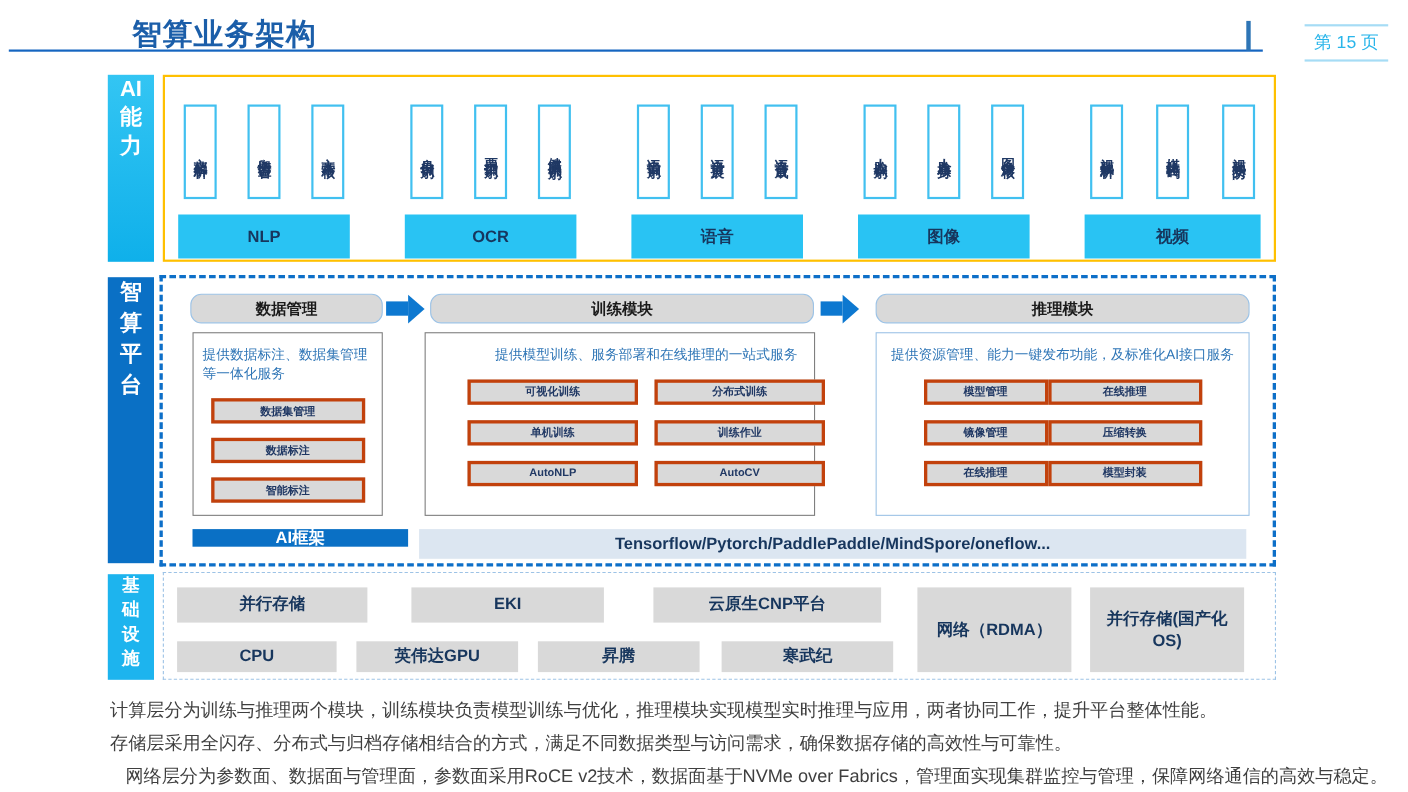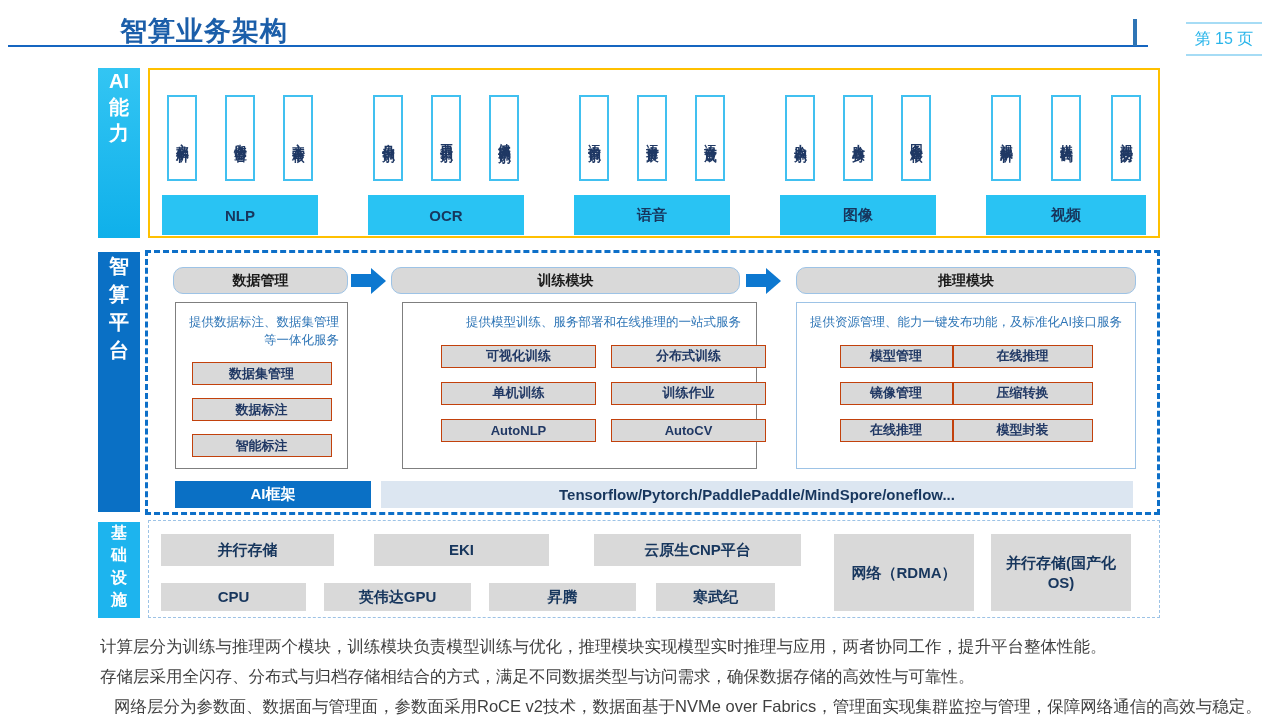--- a/index.html
+++ b/index.html
@@ -52,50 +52,50 @@
   .arr-1 { left:203px; } .arr-2 { left:598px; }
   .arrow-shaft { width:20px; height:13px; background:#0d78d0; }
   .arrow-head  { width:0; height:0; border-top:13px solid transparent;
                  border-bottom:13px solid transparent; border-left:15px solid #0d78d0; }
 
   .panel { position:absolute; top:49px; height:167px; background:#fff;
            display:flex; flex-direction:column; align-items:center; }
   .panel-gray { border:1px solid #7f7f7f; }
   .panel-blue { border:1px solid #9dc3e6; }
   .pnl-1 { left:27px;  width:173px; }
-  .pnl-2 { left:254px; width:355px;padding-left:48px; }
+  .pnl-2 { left:238px; width:355px;padding-left:48px; }
   .pnl-3 { left:648px; width:340px; }
-  .panel-desc { margin:11px 8px 0; color:#2e75b6; font-size:12.5px; line-height:1.4; text-align:right; }
-  .pbtn { height:23px; background:#d9d9d9; border:1px solid #c2410c;
+  .panel-desc { margin:11px 8px 0; color:#2e75b6; font-size:12.5px; line-height:1.4; text-align:left; }
+  .pbtn { height:23px; background:#d9d9d9; border:3px solid #c2410c;
           display:flex; align-items:center; justify-content:center;
-          font-size:13px; font-weight:700; color:#203864; }
+          font-size:10px; font-weight:700; color:#203864; }
   .pnl-1 .pbtn { width:140px; margin-top:13px; }
   .btn-grid { display:grid; margin-top:13px; row-gap:14px; }
   .grid-2 { grid-template-columns:155px 155px; column-gap:15px; }
   .grid-3 { grid-template-columns:113px 140px; column-gap:0; }
 
-  .fw-label { position:absolute; left:27px; top:228px; width:196px; height:27px;
+  .fw-label { position:absolute; left:27px; top:228px; width:196px; height:16px;
               background:#0a70c5; color:#fff; font-weight:700; font-size:15px;
               display:flex; align-items:center; justify-content:center; }
   .fw-bar { position:absolute; left:233px; top:228px; width:752px; height:27px;
             background:#dce6f1; color:#17365d; font-weight:700; font-size:15px;
             display:flex; align-items:center; justify-content:center;text-align:right; }
 
   
   .if-box { position:absolute; left:148px; top:520px; width:1012px; height:98px;
             border:1px dashed #9dc3e6; background:#fff; }
   .if-cell { position:absolute; background:#d9d9d9; color:#17365d; font-weight:700; font-size:15px;
              display:flex; align-items:center; justify-content:center; text-align:center; line-height:1.3; }
   .c-r1a { left:12px;  top:13px; width:173px; height:32px; }
   .c-r1b { left:225px; top:13px; width:175px; height:32px; }
   .c-r1c { left:445px; top:13px; width:207px; height:32px; }
   .c-r2a { left:12px;  top:62px; width:145px; height:28px; }
   .c-r2b { left:175px; top:62px; width:147px; height:28px; }
   .c-r2c { left:340px; top:62px; width:147px; height:28px; }
-  .c-r2d { left:507px; top:62px; width:119px; height:28px; }
+  .c-r2d { left:507px; top:62px; width:156px; height:28px; }
   .c-tall1 { left:685px; top:13px; width:140px; height:77px; }
   .c-tall2 { left:842px; top:13px; width:140px; height:77px; padding:0 10px; }
 
   
   .notes { position:absolute; left:100px; top:631px; width:1115px;
            color:#3f3f3f; font-size:16.5px; line-height:30px; }
   .notes p { margin:0; white-space:nowrap; }
   .note-indent { padding-left:14px; }
 </style>
 </head>

